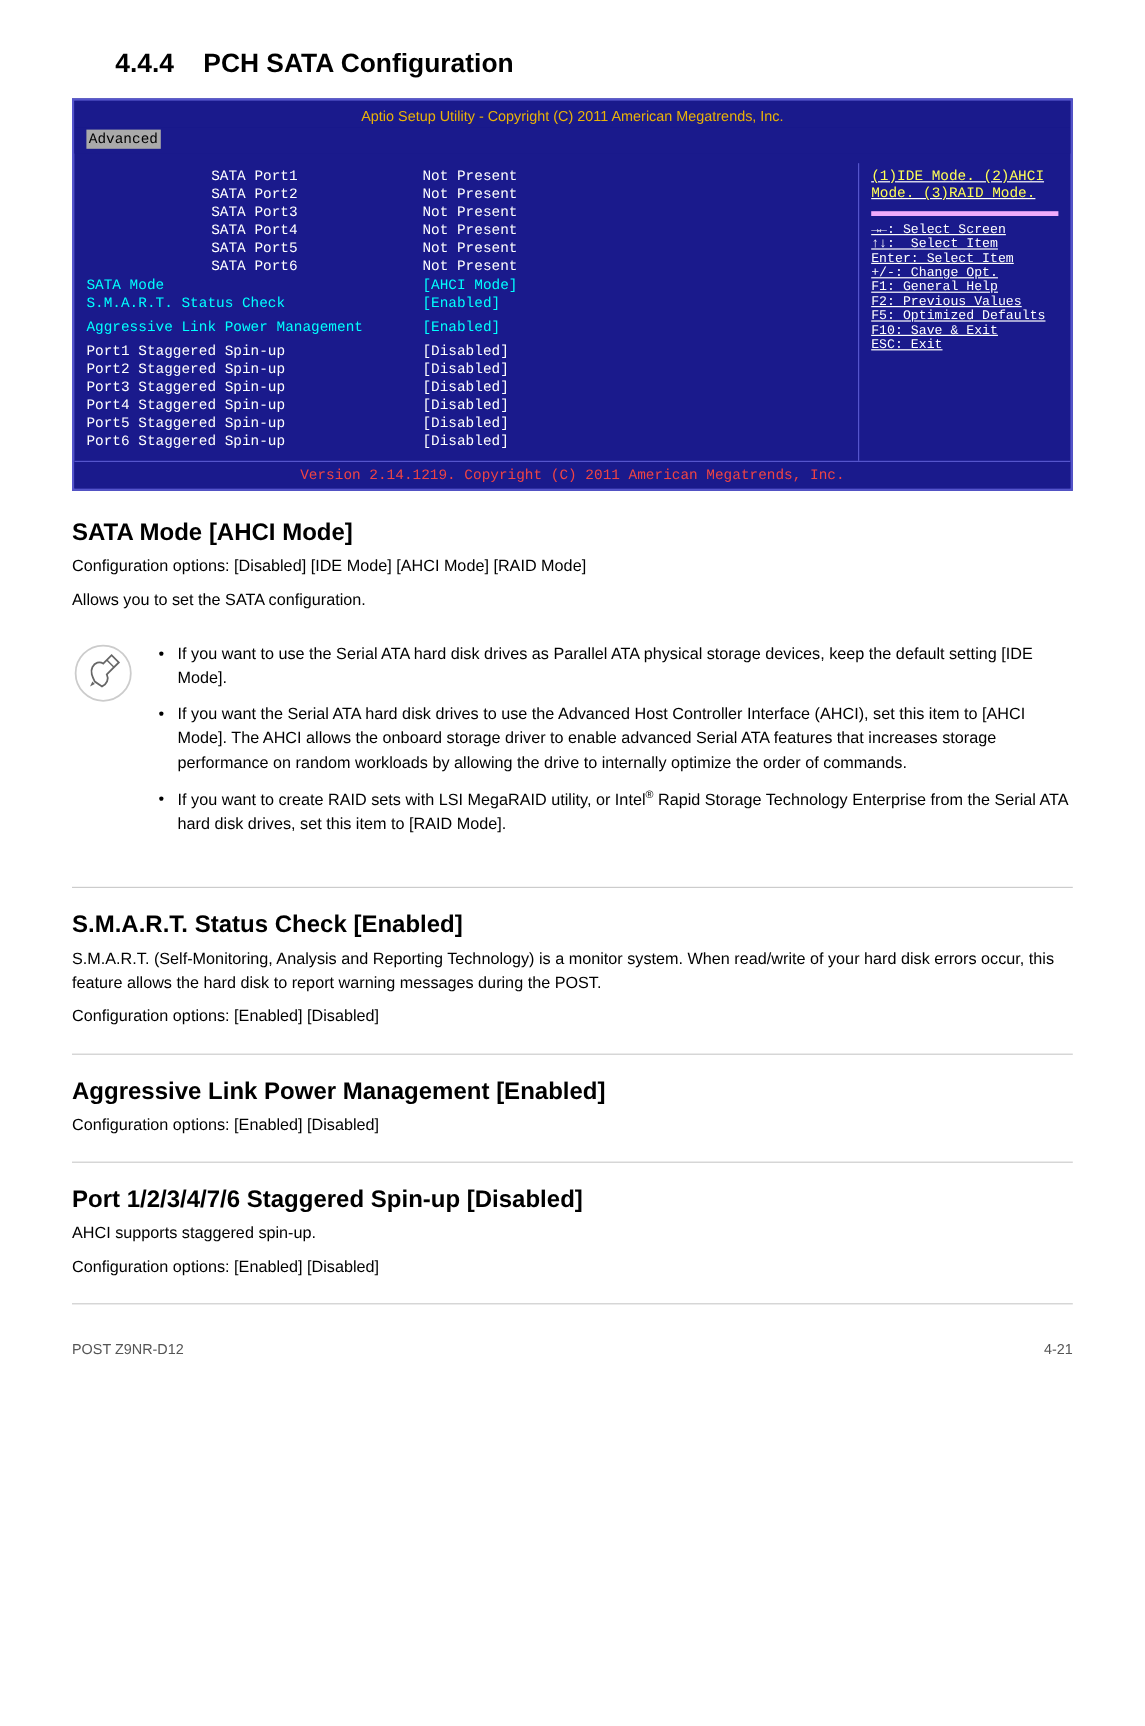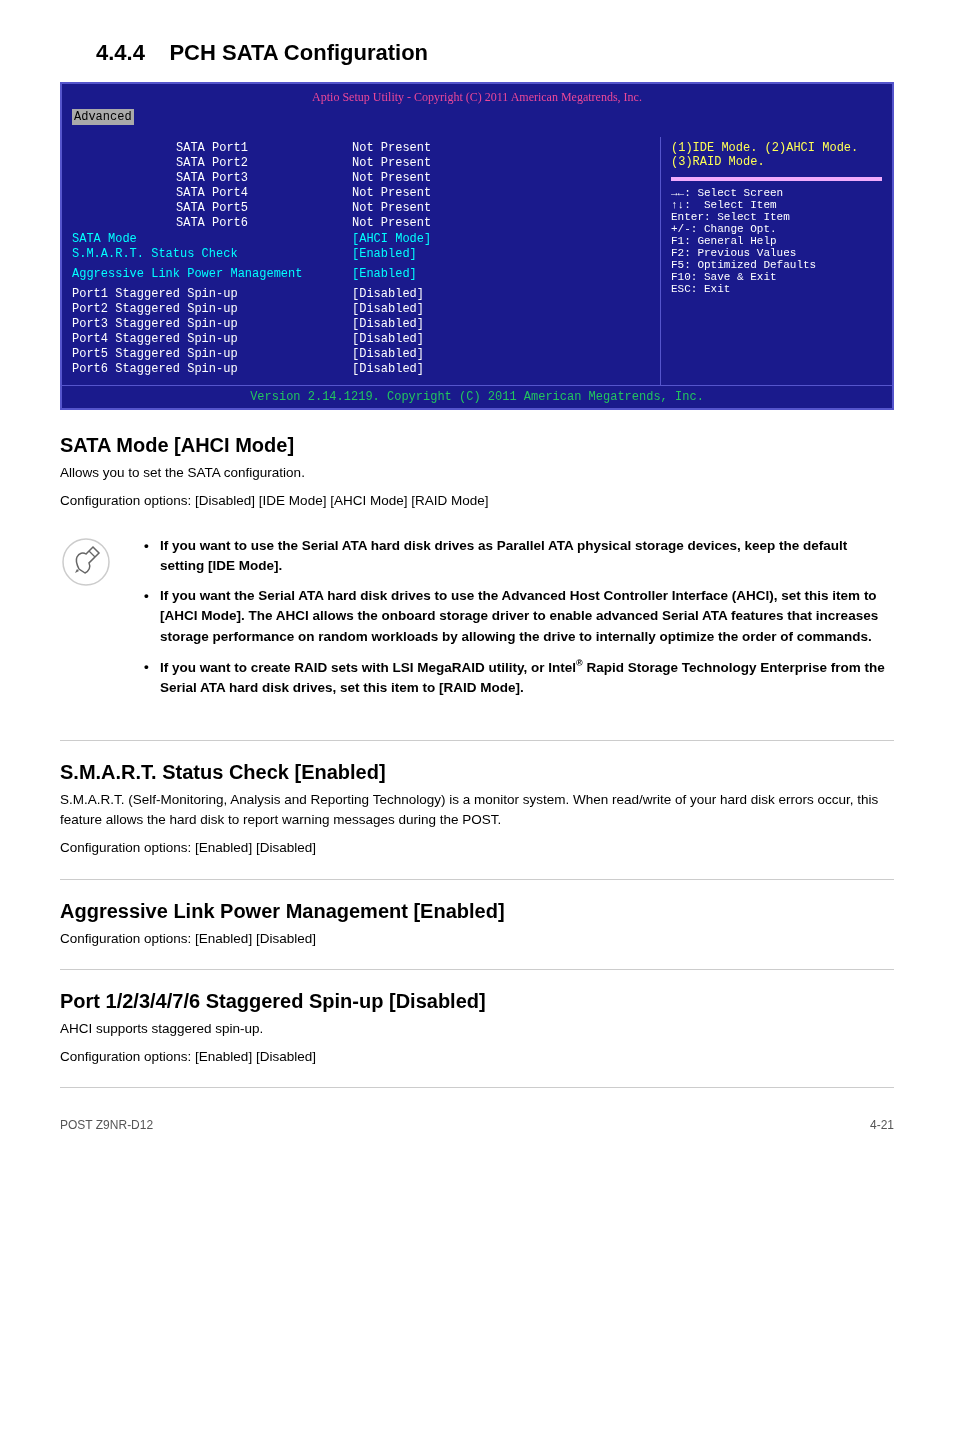--- a/index.html
+++ b/index.html
@@ -26,22 +26,22 @@
       color: #fff;
       font-family: 'Courier New', Courier, monospace;
       font-size: 12px;
       padding: 0;
       margin-bottom: 24px;
       border: 2px solid #5555cc;
     }
 
     .bios-header {
       background: #1a1a8c;
-      color: #ec4899;
-      font-family: Liberation Serif, serif;
+      color: #eab308;
+      font-family: Liberation Sans, sans-serif;
       font-size: 12px;
       padding: 6px 10px 2px 10px;
       text-align: center;
     }
 
     .bios-tab-bar {
       background: #1a1a8c;
       padding: 2px 10px 4px 10px;
       display: flex;
       gap: 4px;
@@ -85,41 +85,42 @@
 
     .bios-main .item-label.cyan {
       color: #00ffff;
     }
 
     .bios-main .item-value.cyan {
       color: #00ffff;
     }
 
     .bios-sidebar {
-      width: 232px;
+      width: 177px;
       padding: 4px 10px 8px 10px;
       font-family: 'Courier New', Courier, monospace;
       font-size: 12px;
       color: #fff;
       border-left: 1px solid #5555cc;
+      text-decoration: underline;
     }
 
     .bios-sidebar .help-text {
       color: #ffff55;
       margin-bottom: 8px;
     }
 
     .bios-sidebar .nav-help {
       color: #fff;
       font-size: 11px;
     }
 
     .bios-footer {
       background: #1a1a8c;
-      color: #22c55e;
+      color: #ef4444;
       font-family: 'Courier New', Courier, monospace;
       font-size: 12px;
       text-align: center;
       padding: 4px 10px;
       border-top: 1px solid #5555cc;
     }
 
     
     .subsection-heading {
       font-size: 20px;
@@ -129,24 +130,23 @@
     }
 
     .section-text {
       font-size: 13.5px;
       margin-bottom: 8px;
       line-height: 1.5;
     }
 
     .note-box {
       display: flex;
-      gap: 32px;
+      gap: 20px;
       margin: 12px 0;
       padding: 12px 0;
-      font-weight: bold;
     }
 
     .note-icon {
       width: 52px;
       min-width: 52px;
       height: 52px;
       display: flex;
       align-items: center;
       justify-content: center;
     }
@@ -299,22 +299,22 @@
         <div class="nav-help">F10: Save &amp; Exit</div>
         <div class="nav-help">ESC: Exit</div>
       </div>
     </div>
   </div>
   <div class="bios-footer">Version 2.14.1219. Copyright (C) 2011 American Megatrends, Inc.</div>
 </div>
 
 <div>
   <div class="subsection-heading">SATA Mode [AHCI Mode]</div>
+  <p class="section-text">Configuration options: [Disabled] [IDE Mode] [AHCI Mode] [RAID Mode]</p>
   <p class="section-text">Allows you to set the SATA configuration.</p>
-  <p class="section-text">Configuration options: [Disabled] [IDE Mode] [AHCI Mode] [RAID Mode]</p>
 
   <div class="note-box">
     <div class="note-icon">
       <svg viewBox="0 0 50 50" xmlns="http://www.w3.org/2000/svg">
 
         <ellipse cx="25" cy="25" rx="23" ry="23" fill="none" stroke="#ccc" stroke-width="1.5"></ellipse>
 
         <path d="M18 32 C16 28, 14 24, 16 20 C18 16, 22 15, 25 17 L32 10 L38 16 L28 26 C30 30, 28 34, 24 36 Z" fill="none" stroke="#666" stroke-width="1.5"></path>
         <line x1="28" y1="14" x2="34" y2="20" stroke="#666" stroke-width="1.2"></line>
         <path d="M16 32 L14 36 L18 34 Z" fill="#666"></path>

